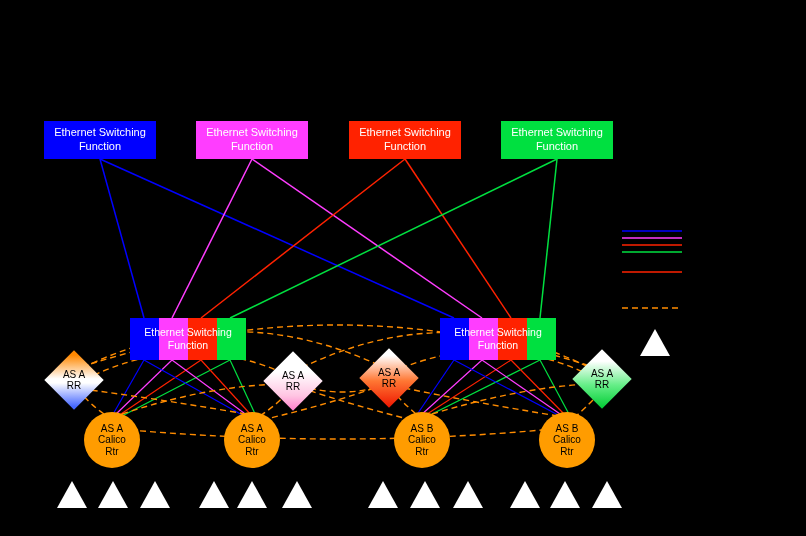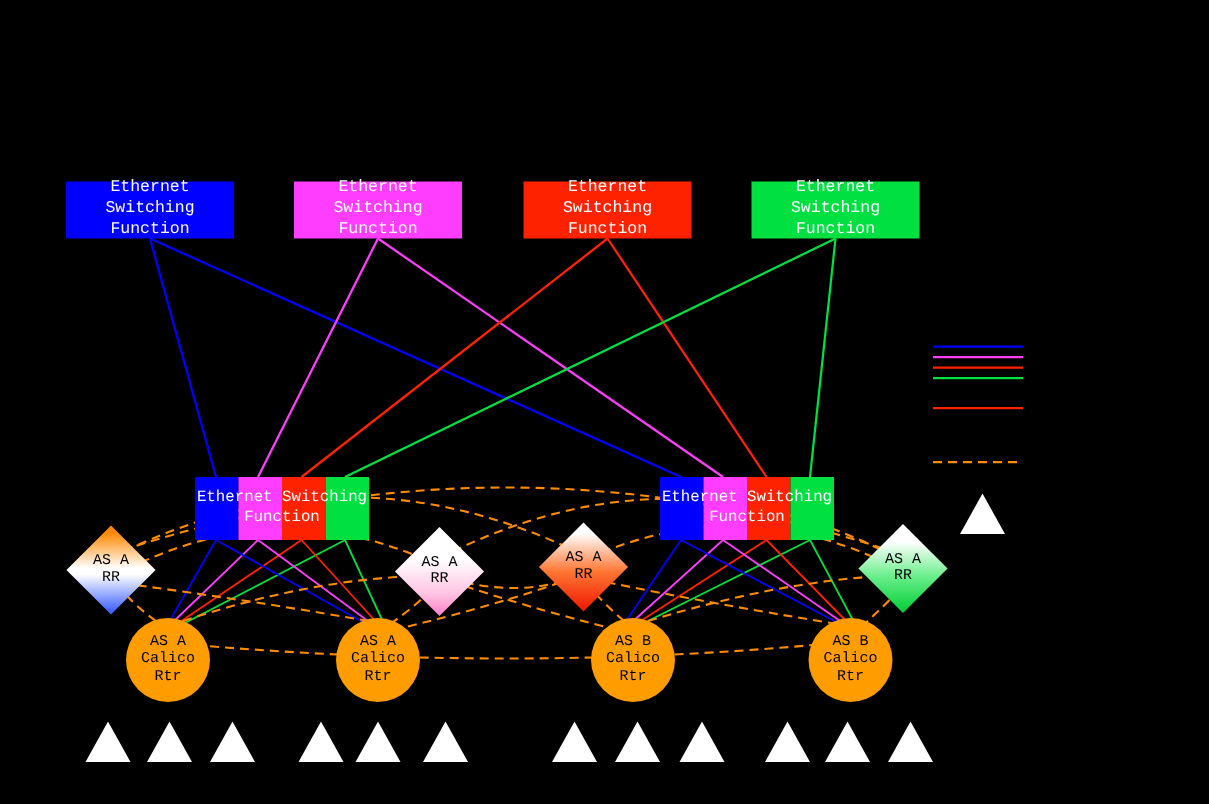--- a/index.html
+++ b/index.html
@@ -1,18 +1,18 @@
 <!DOCTYPE html>
 <html><head>
 <meta charset="utf-8">
 <style>
   html,body{margin:0;padding:0;background:#000;}
   .canvas{
     position:relative;width:806px;height:536px;background:#000;
-    font-family:Liberation Mono, monospace;overflow:hidden;
+    font-family:Liberation Sans, sans-serif;overflow:hidden;
   }
   svg.wires{position:absolute;left:0;top:0;pointer-events:none;}
 
   
   .esf-top{
     position:absolute;width:112px;height:38px;
     display:flex;align-items:center;justify-content:center;
     text-align:center;color:#fff;font-size:11px;line-height:1.25;
   }
   .c-blue{background:#0000ff;}

